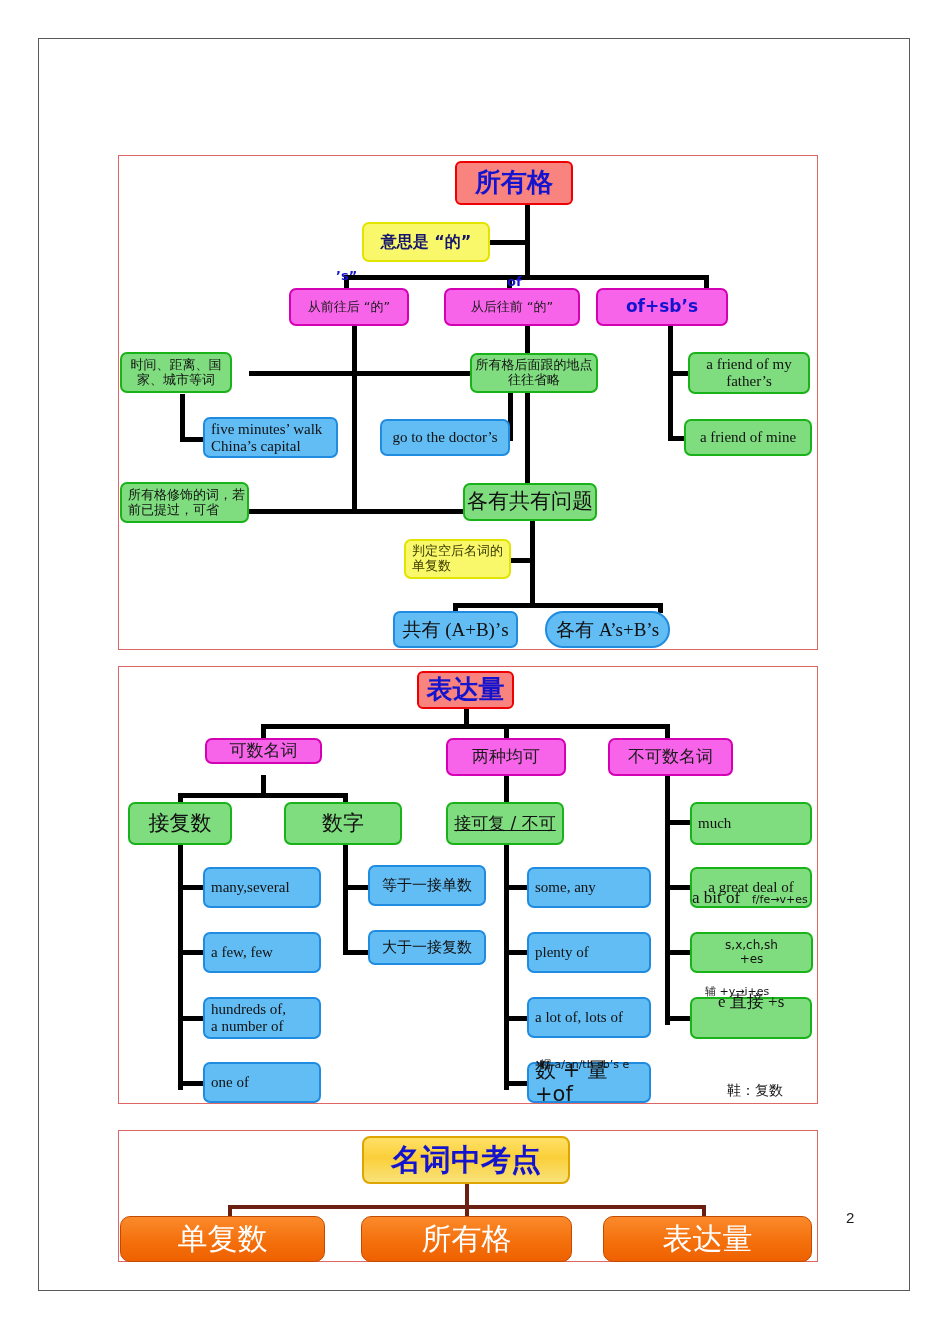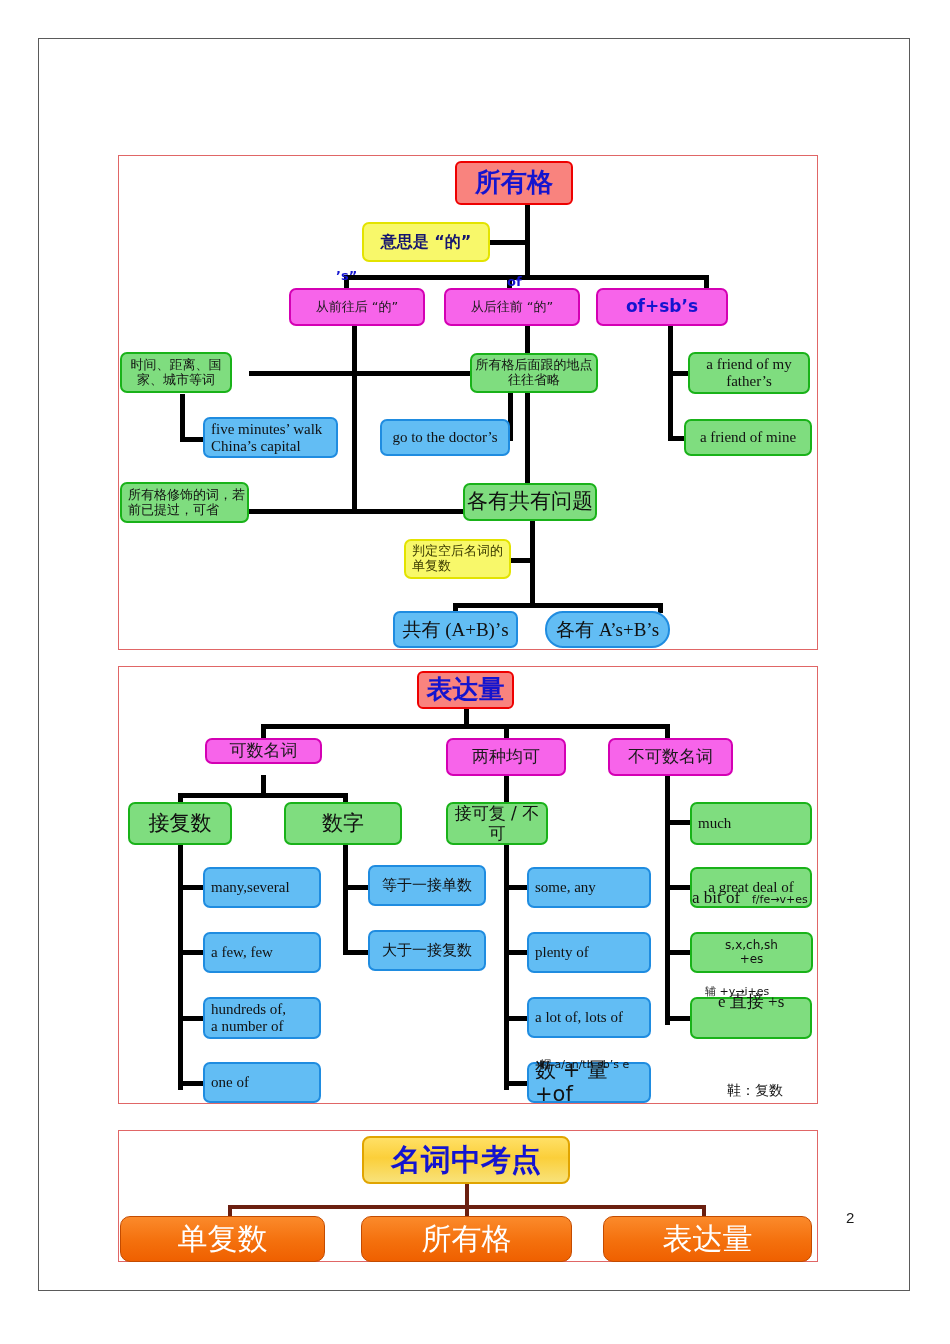--- a/index.html
+++ b/index.html
@@ -184,21 +184,21 @@
   <div class="ln" style="left:453px; top:603px; width:5px; height:10px;"></div>
   <div class="ln" style="left:658px; top:603px; width:5px; height:10px;"></div>
 
   <div class="node n-red" style="left:455px; top:161px; width:118px; height:44px;">所有格</div>
 
   <div class="node n-yellow" style="left:362px; top:222px; width:128px; height:40px;">意思是 “的”</div>
 
   <span class="ann ann-blue" style="left:336px; top:268px;">’s”</span>
   <span class="ann ann-blue" style="left:507px; top:274px;">of</span>
 
-  <div class="node n-magenta" style="left:289px; top:288px; width:136px; height:38px;">从前往后 “的”</div>
+  <div class="node n-magenta" style="left:289px; top:288px; width:120px; height:38px;">从前往后 “的”</div>
   <div class="node n-magenta" style="left:444px; top:288px; width:136px; height:38px;">从后往前 “的”</div>
   <div class="node n-magenta bold-blue" style="left:596px; top:288px; width:132px; height:38px;">of+sb’s</div>
 
   <div class="node n-green" style="left:120px; top:352px; width:112px; height:41px;">时间、距离、国家、城市等词</div>
   <div class="node n-green" style="left:470px; top:353px; width:128px; height:40px;">所有格后面跟的地点往往省略</div>
   <div class="node n-green left" style="left:120px; top:482px; width:129px; height:41px;">所有格修饰的词，若前已提过，可省</div>
 
   <div class="node n-blue left" style="left:203px; top:417px; width:135px; height:41px;">five minutes’ walk
 China’s capital</div>
   <div class="node n-blue" style="left:380px; top:419px; width:130px; height:37px;">go to the doctor’s</div>
@@ -248,31 +248,31 @@
   <div class="ln" style="left:504px; top:1081px; width:25px; height:5px;"></div>
 
   <div class="node n-red" style="left:417px; top:671px; width:97px; height:38px;">表达量</div>
 
   <div class="node n-magenta big" style="left:205px; top:738px; width:117px; height:26px;">可数名词</div>
   <div class="node n-magenta big" style="left:446px; top:738px; width:120px; height:38px;">两种均可</div>
   <div class="node n-magenta big" style="left:608px; top:738px; width:125px; height:38px;">不可数名词</div>
 
   <div class="node n-green big" style="left:128px; top:802px; width:104px; height:43px;">接复数</div>
   <div class="node n-green big" style="left:284px; top:802px; width:118px; height:43px;">数字</div>
-  <div class="node n-green" style="left:446px; top:802px; width:102px; height:43px; font-size:17px;">接可复 / 不可</div>
+  <div class="node n-green" style="left:446px; top:802px; width:118px; height:43px; font-size:17px;text-decoration:underline;">接可复 / 不可</div>
   <div class="node n-green en left" style="left:690px; top:802px; width:122px; height:43px;">much</div>
 
   <div class="node n-blue left" style="left:203px; top:867px; width:118px; height:41px;">many,several</div>
   <div class="node n-blue left" style="left:203px; top:932px; width:118px; height:41px;">a few, few</div>
   <div class="node n-blue left" style="left:203px; top:997px; width:118px; height:42px;">hundreds of,
 a number of</div>
   <div class="node n-blue left" style="left:203px; top:1062px; width:118px; height:41px;">one of</div>
 
   <div class="node n-blue cn" style="left:368px; top:865px; width:118px; height:41px;">等于一接单数</div>
-  <div class="node n-blue cn" style="left:368px; top:930px; width:118px; height:41px;">大于一接复数</div>
+  <div class="node n-blue cn" style="left:368px; top:930px; width:118px; height:35px;">大于一接复数</div>
 
   <div class="node n-blue left" style="left:527px; top:867px; width:124px; height:41px;">some, any</div>
   <div class="node n-blue left" style="left:527px; top:932px; width:124px; height:41px;">plenty of</div>
   <div class="node n-blue left" style="left:527px; top:997px; width:124px; height:41px;">a lot of, lots of</div>
   <div class="node n-blue lgcn left" style="left:527px; top:1062px; width:124px; height:41px;">数 + 量 +of</div>
 
   <div class="node n-green en" style="left:690px; top:867px; width:122px; height:41px;">a great deal of</div>
   <div class="node n-green" style="left:690px; top:932px; width:123px; height:41px; font-size:12px;">s,x,ch,sh
 +es</div>
   <div class="node n-green" style="left:690px; top:997px; width:122px; height:42px;"></div>

